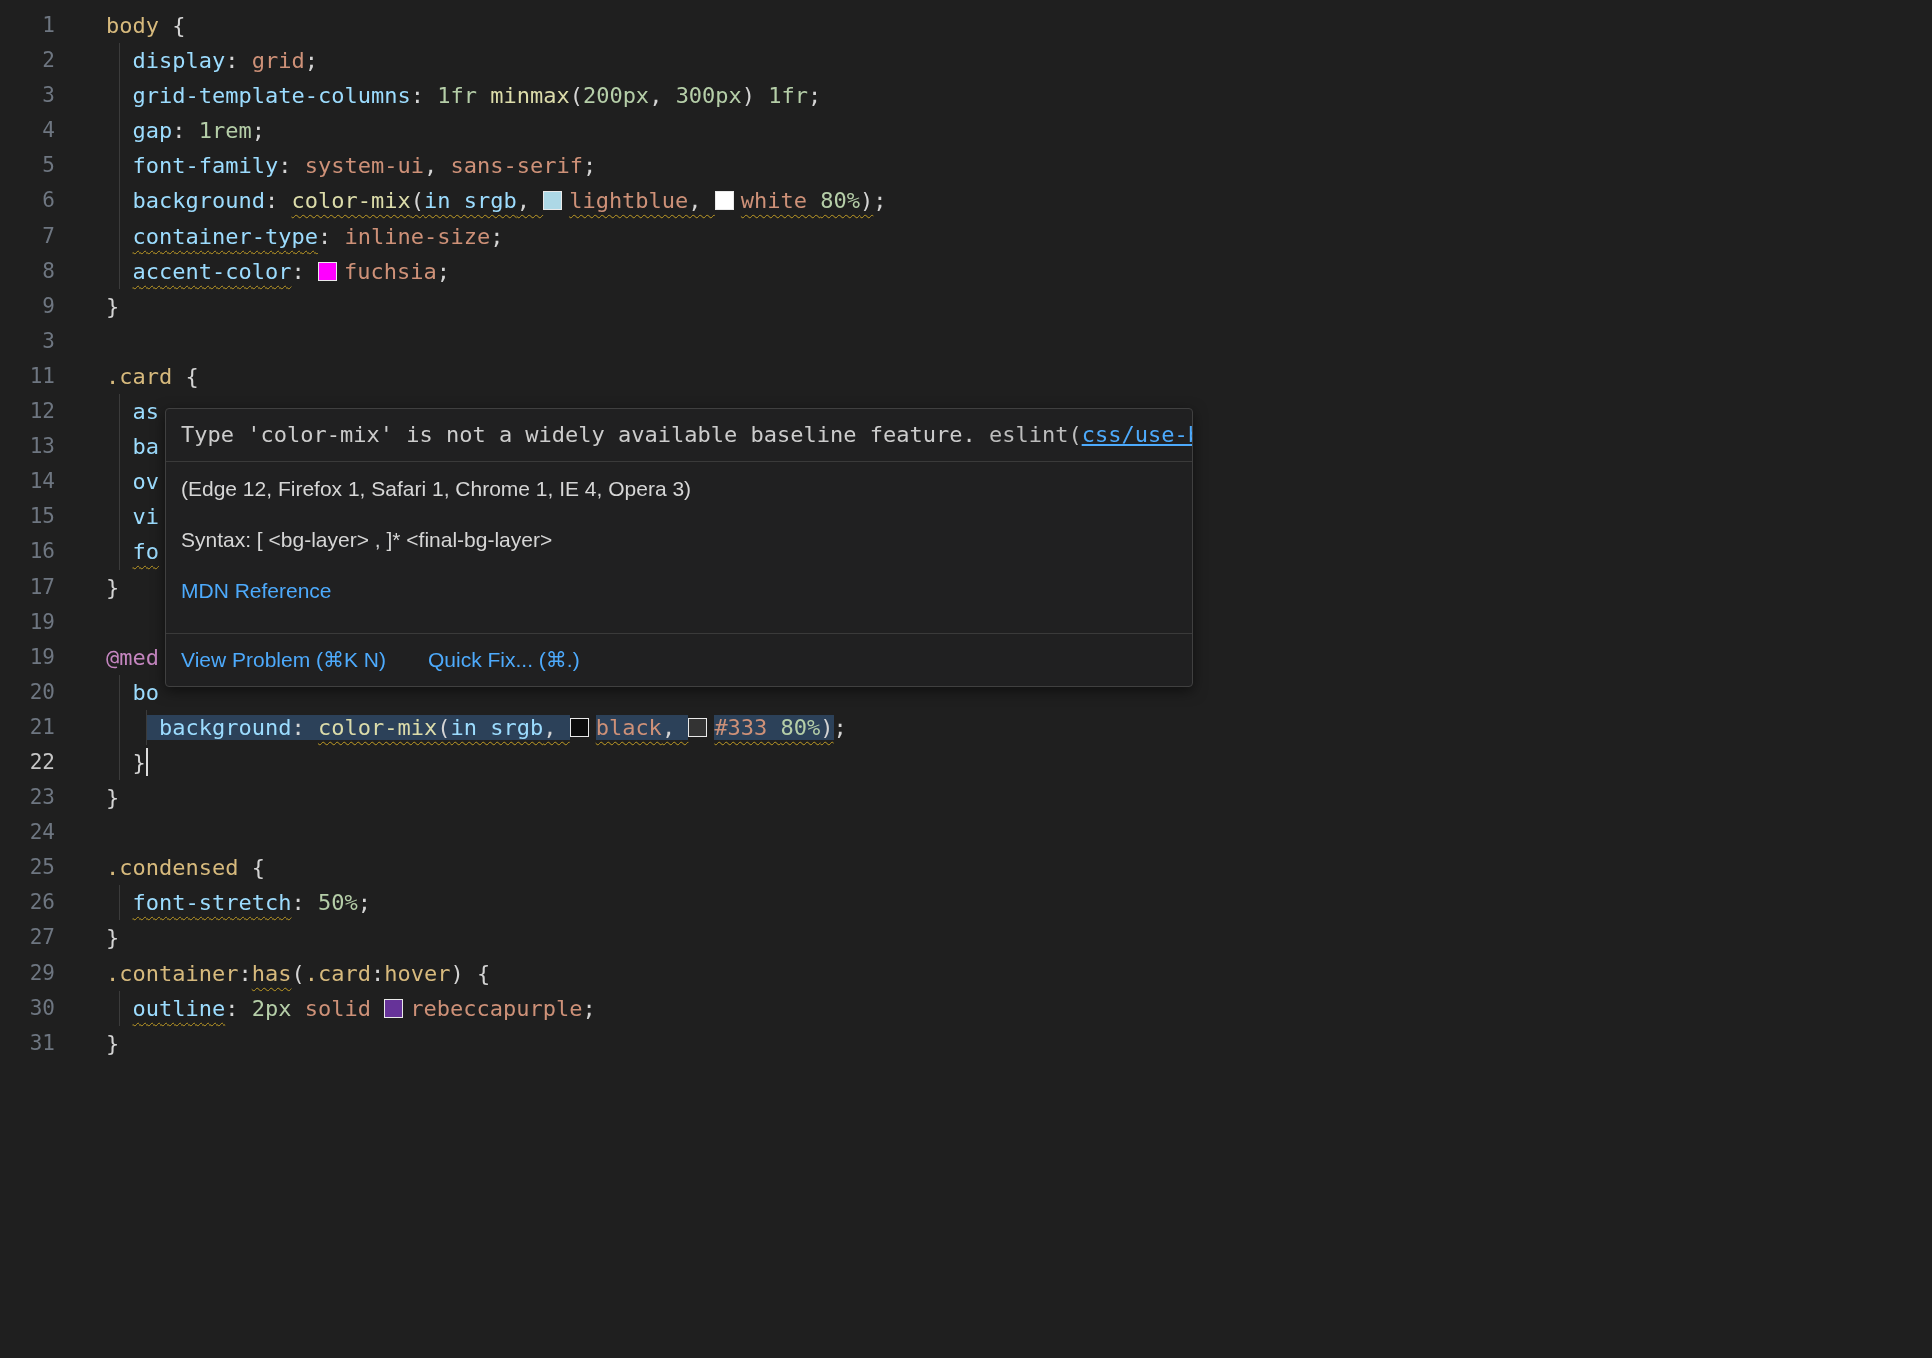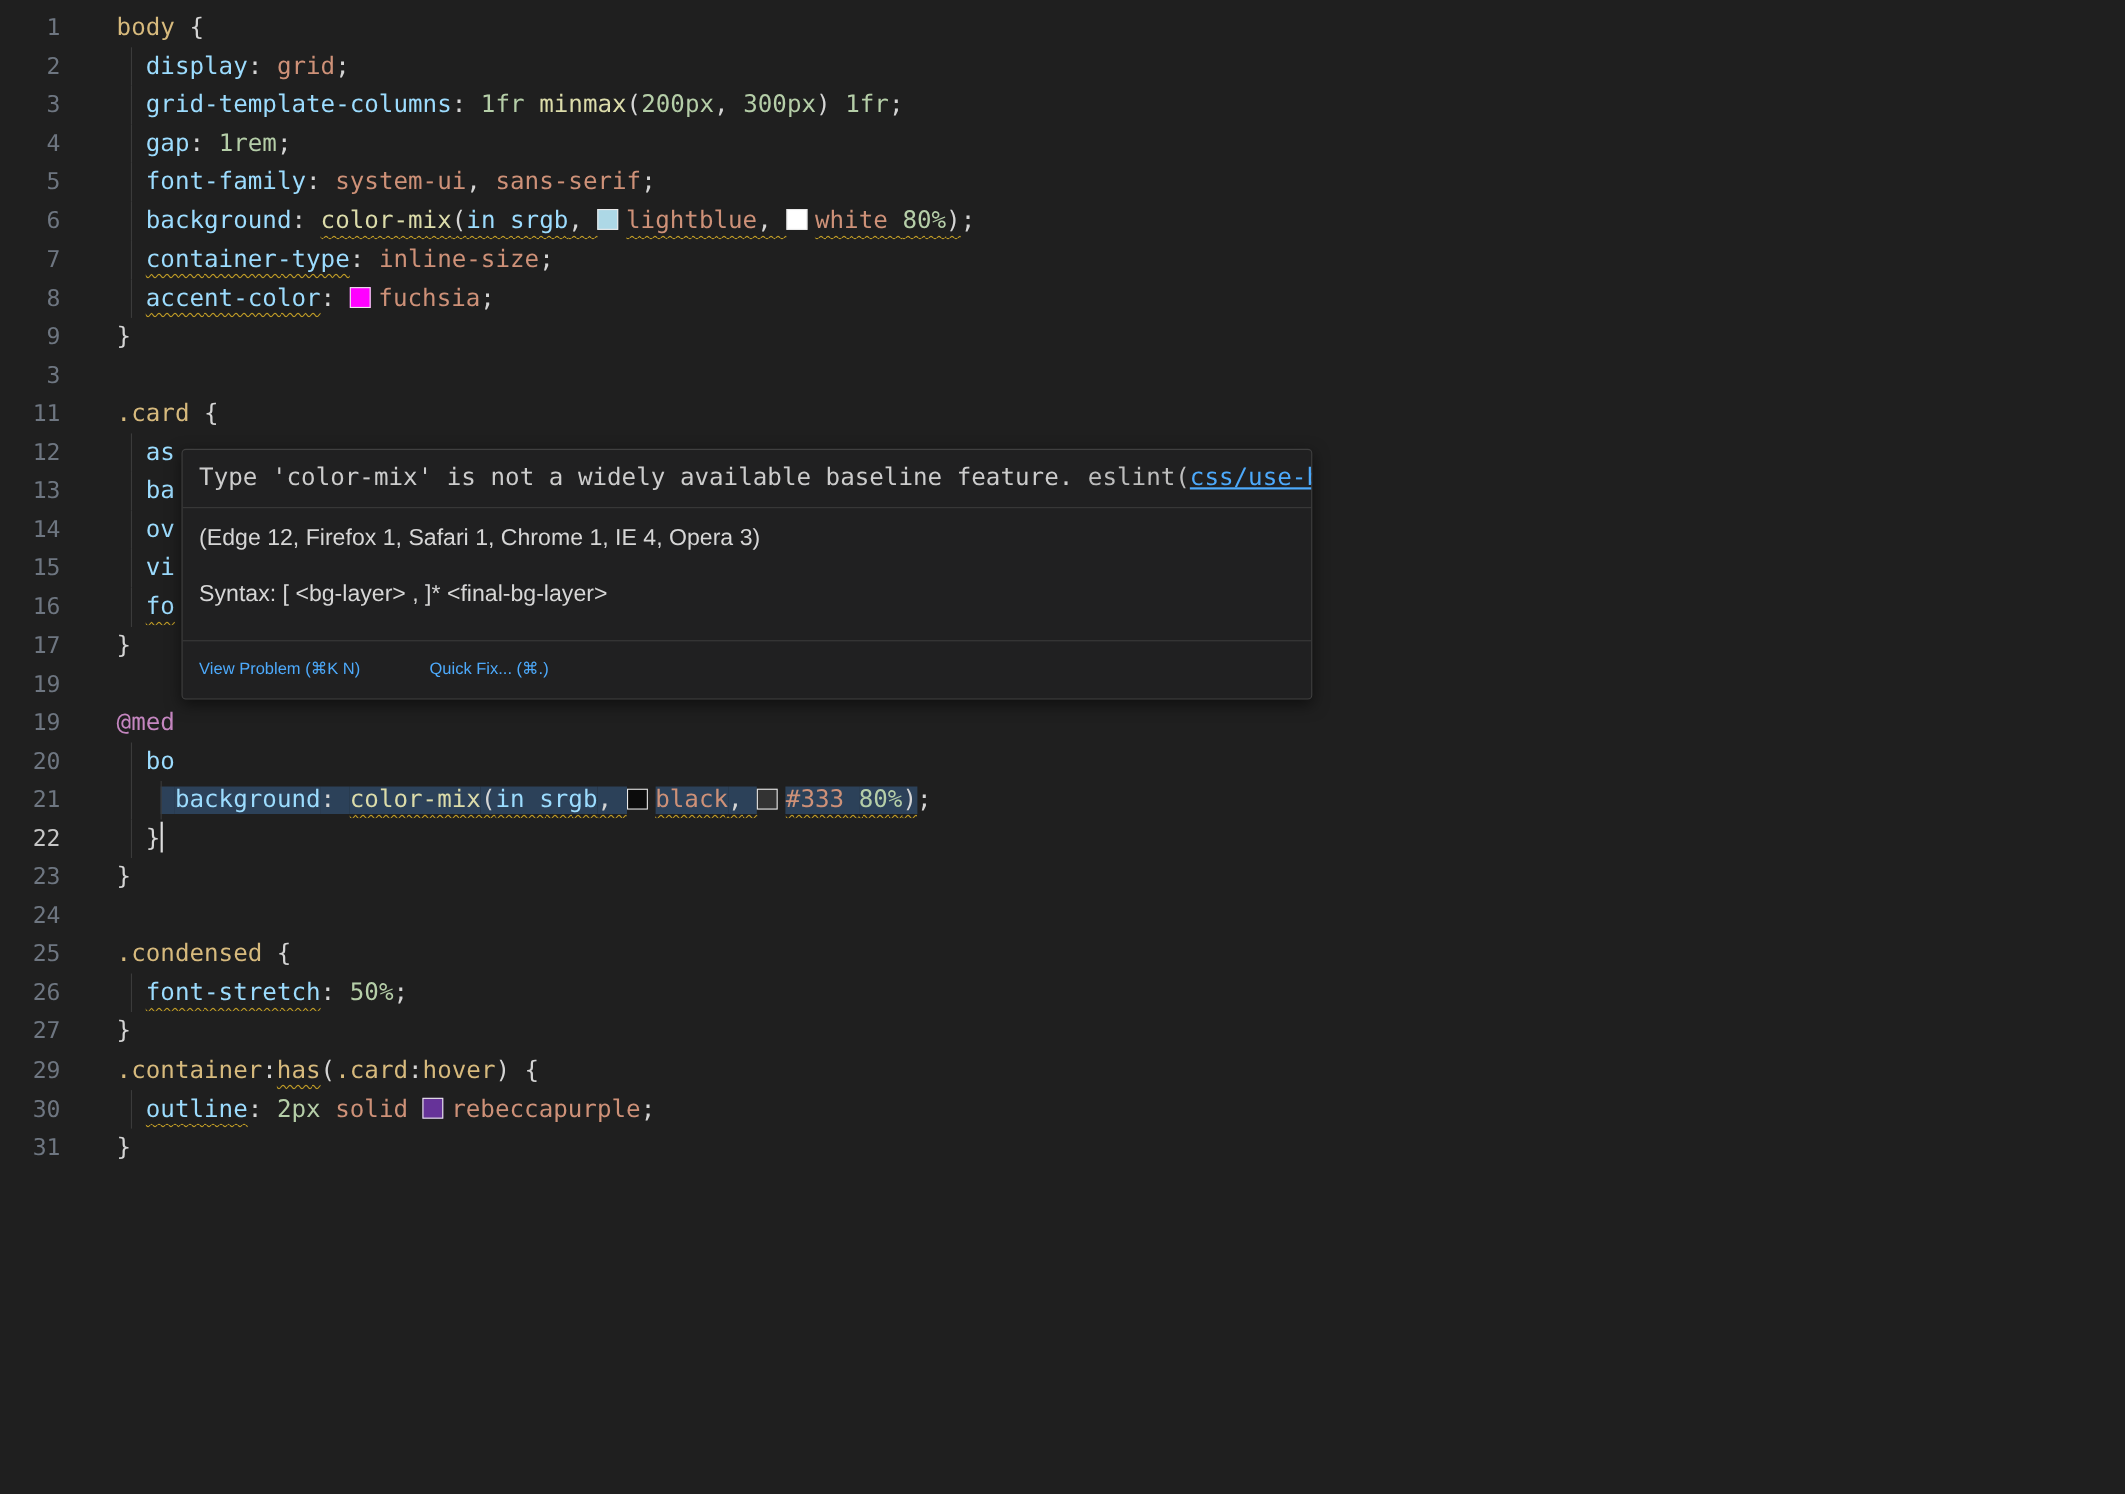--- a/index.html
+++ b/index.html
@@ -31,21 +31,21 @@
     position:absolute;left:165px;top:408px;width:1028px;box-sizing:border-box;
     background:var(--hover_bg,#202021);border:1px solid var(--hover_border,#404040);
     border-radius:4px;box-shadow:0 4px 14px rgba(0,0,0,.5);color:#cccccc;z-index:5;
   }
   .diag{font-family:"DejaVu Sans Mono",monospace;font-size:22px;line-height:26px;padding:13px 15px;border-bottom:1px solid #3a3a3a;white-space:nowrap;overflow:hidden}
   .diag .src{color:#bdbdbd}
   .docs{font-family:"Liberation Sans",sans-serif;font-size:21px;line-height:26px;color:#d6d6d6;padding:14px 15px 4px}
   .docs p{margin:0 0 25px}
   a.link{color:var(--link,#4daafc);text-decoration:none;cursor:pointer}
   a.link.u{text-decoration:underline}
-  .actions{display:flex;gap:63px;padding:13px 15px;border-top:1px solid #3a3a3a;font-family:"Liberation Sans",sans-serif;font-size:15px;line-height:26px}
+  .actions{display:flex;gap:42px;padding:13px 15px;border-top:1px solid #3a3a3a;font-family:"Liberation Sans",sans-serif;font-size:21px;line-height:26px}
 </style>
 </head>
 <body>
 
 <div class="editor">
   <div class="code">
       <div class="line">
         <div class="ln">1</div>
         <div class="lc"><span class="tk-sel">body</span><span class="tk-plain"> {</span></div>
       </div>
@@ -165,19 +165,20 @@
         <div class="ln">31</div>
         <div class="lc"><span class="tk-plain">}</span></div>
       </div>
     </div>
 
   <div class="hover">
     <div class="diag"><span>Type 'color-mix' is not a widely available baseline feature. </span><span class="src">eslint(</span><a class="link u">css/use-baseline</a><span class="src">)</span></div>
     <div class="docs">
       <p>(Edge 12, Firefox 1, Safari 1, Chrome 1, IE 4, Opera 3)</p>
       <p>Syntax: [ &lt;bg-layer&gt; , ]* &lt;final-bg-layer&gt;</p>
+      <p><a class="link">MDN Reference</a></p>
     </div>
     <div class="actions">
       <a class="link">View Problem (⌘K N)</a>
       <a class="link">Quick Fix... (⌘.)</a>
     </div>
   </div>
 </div>
 
 </body></html>

